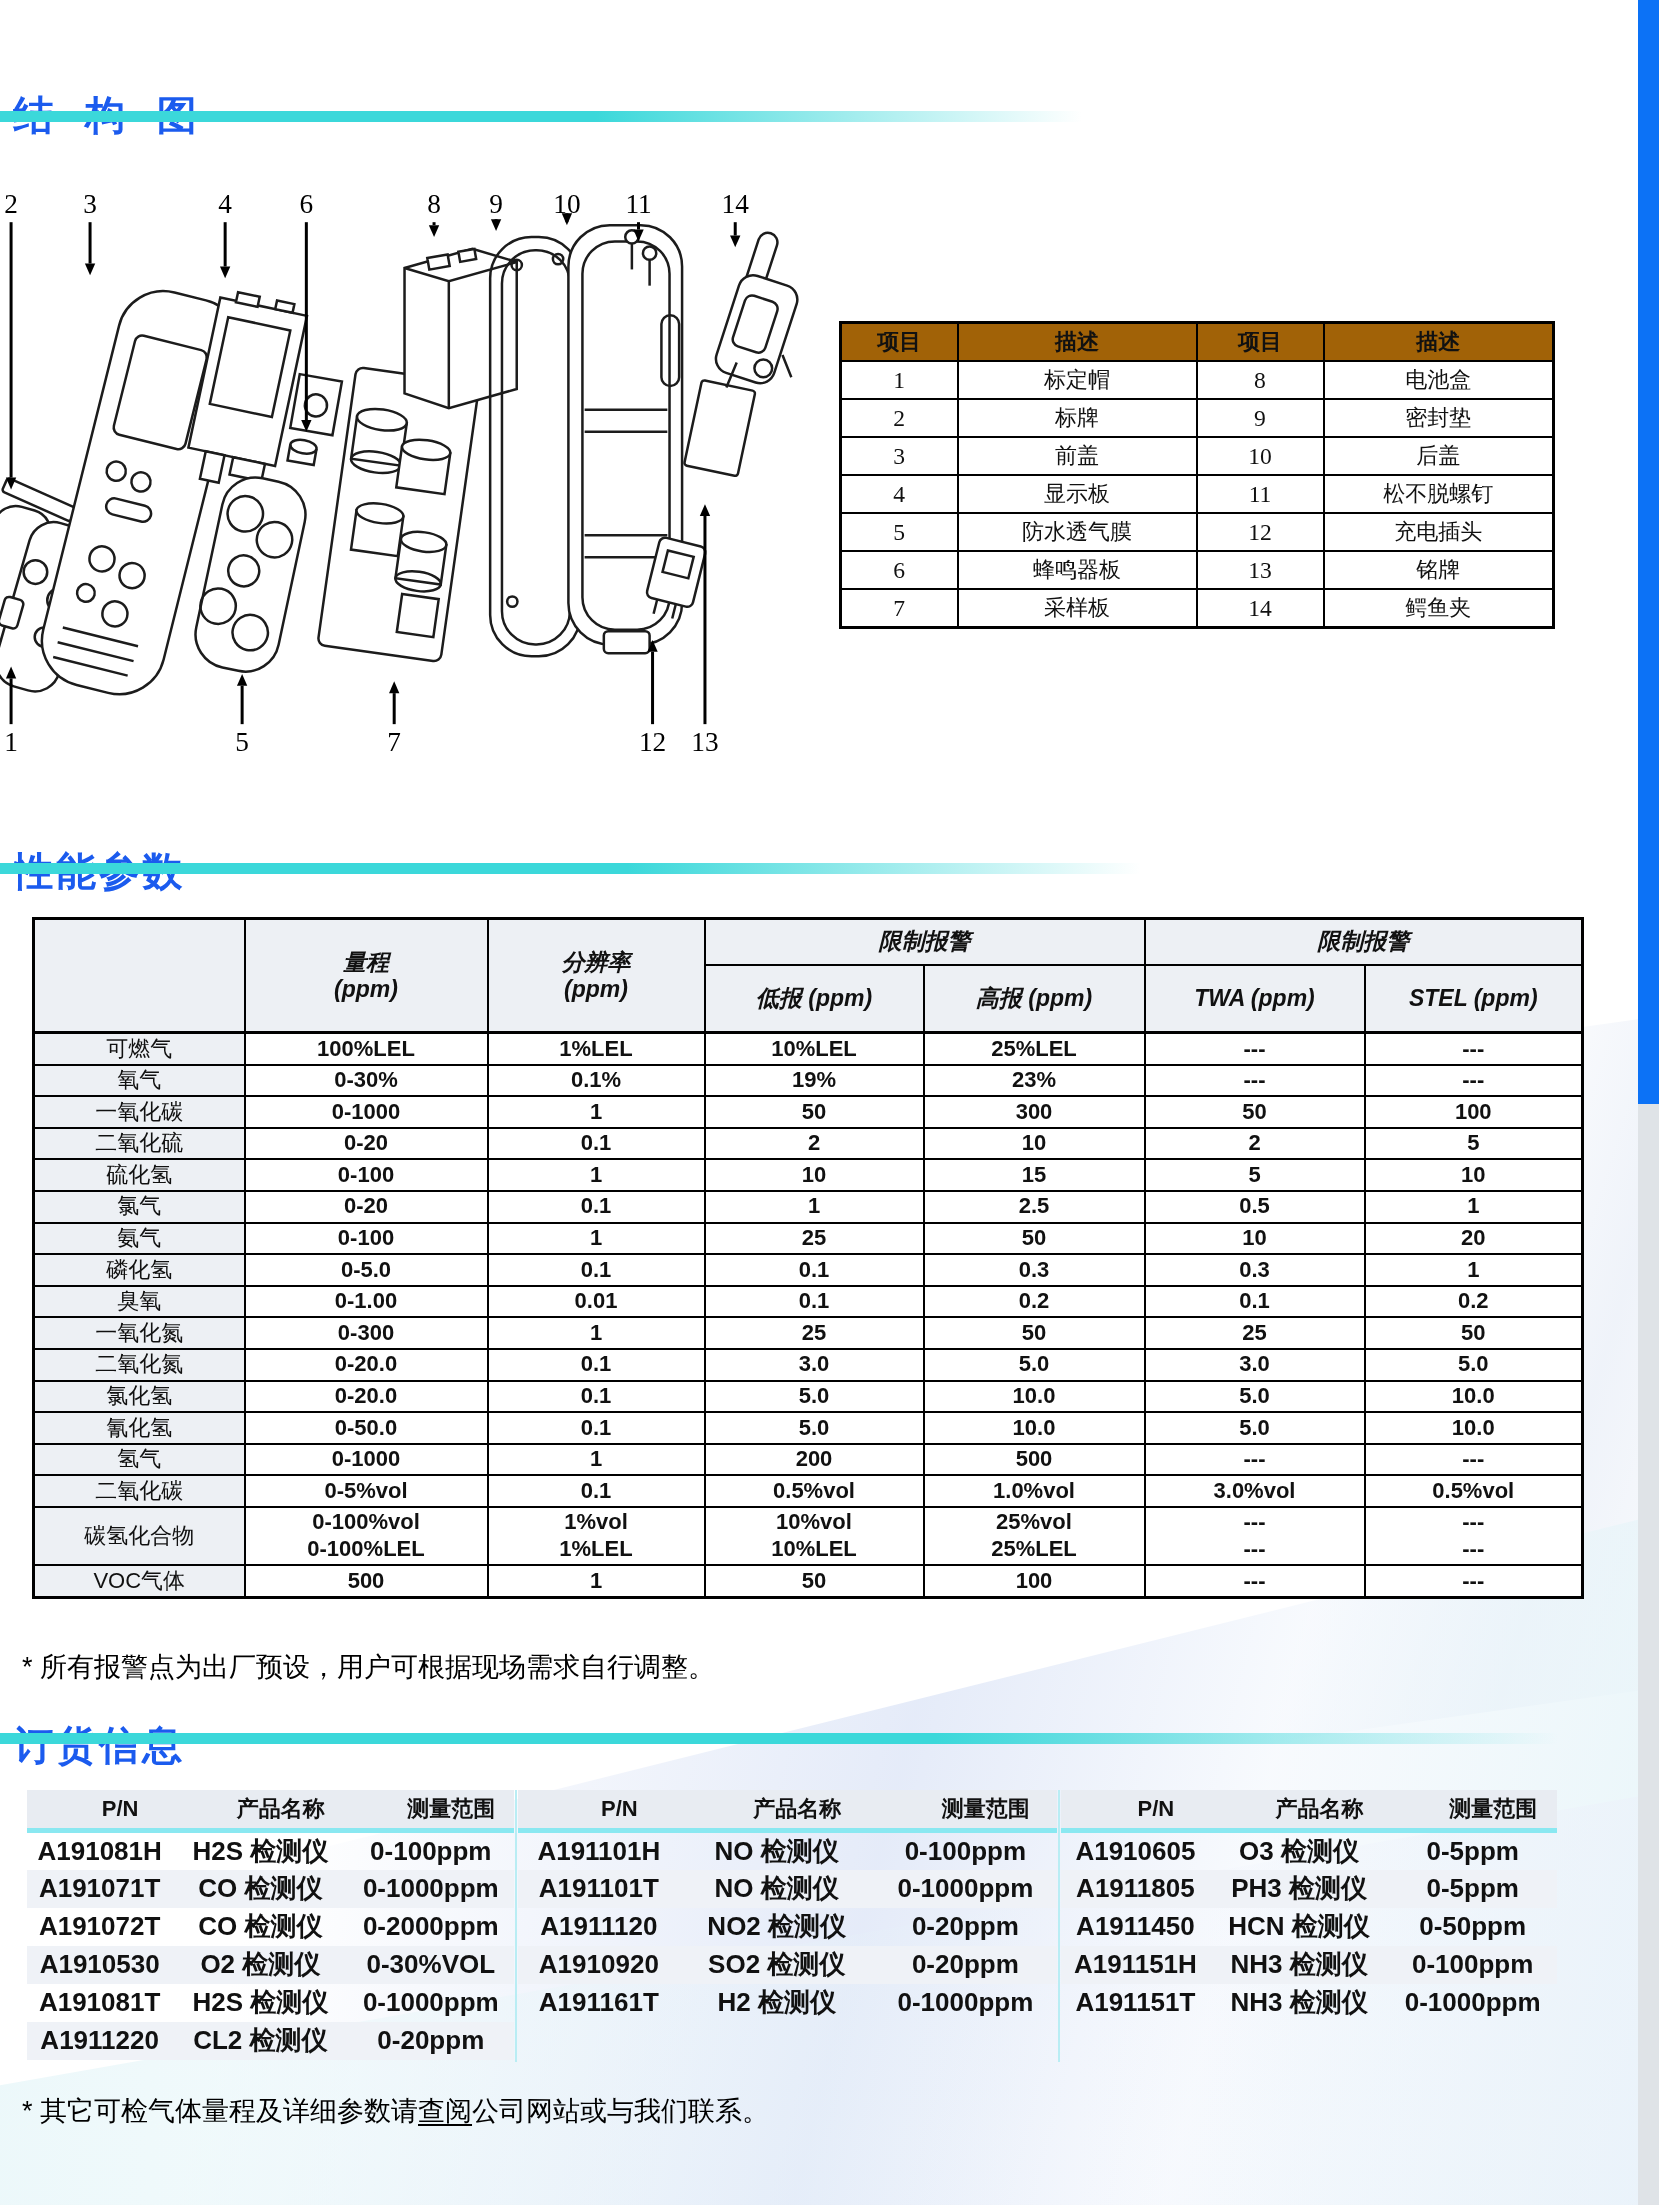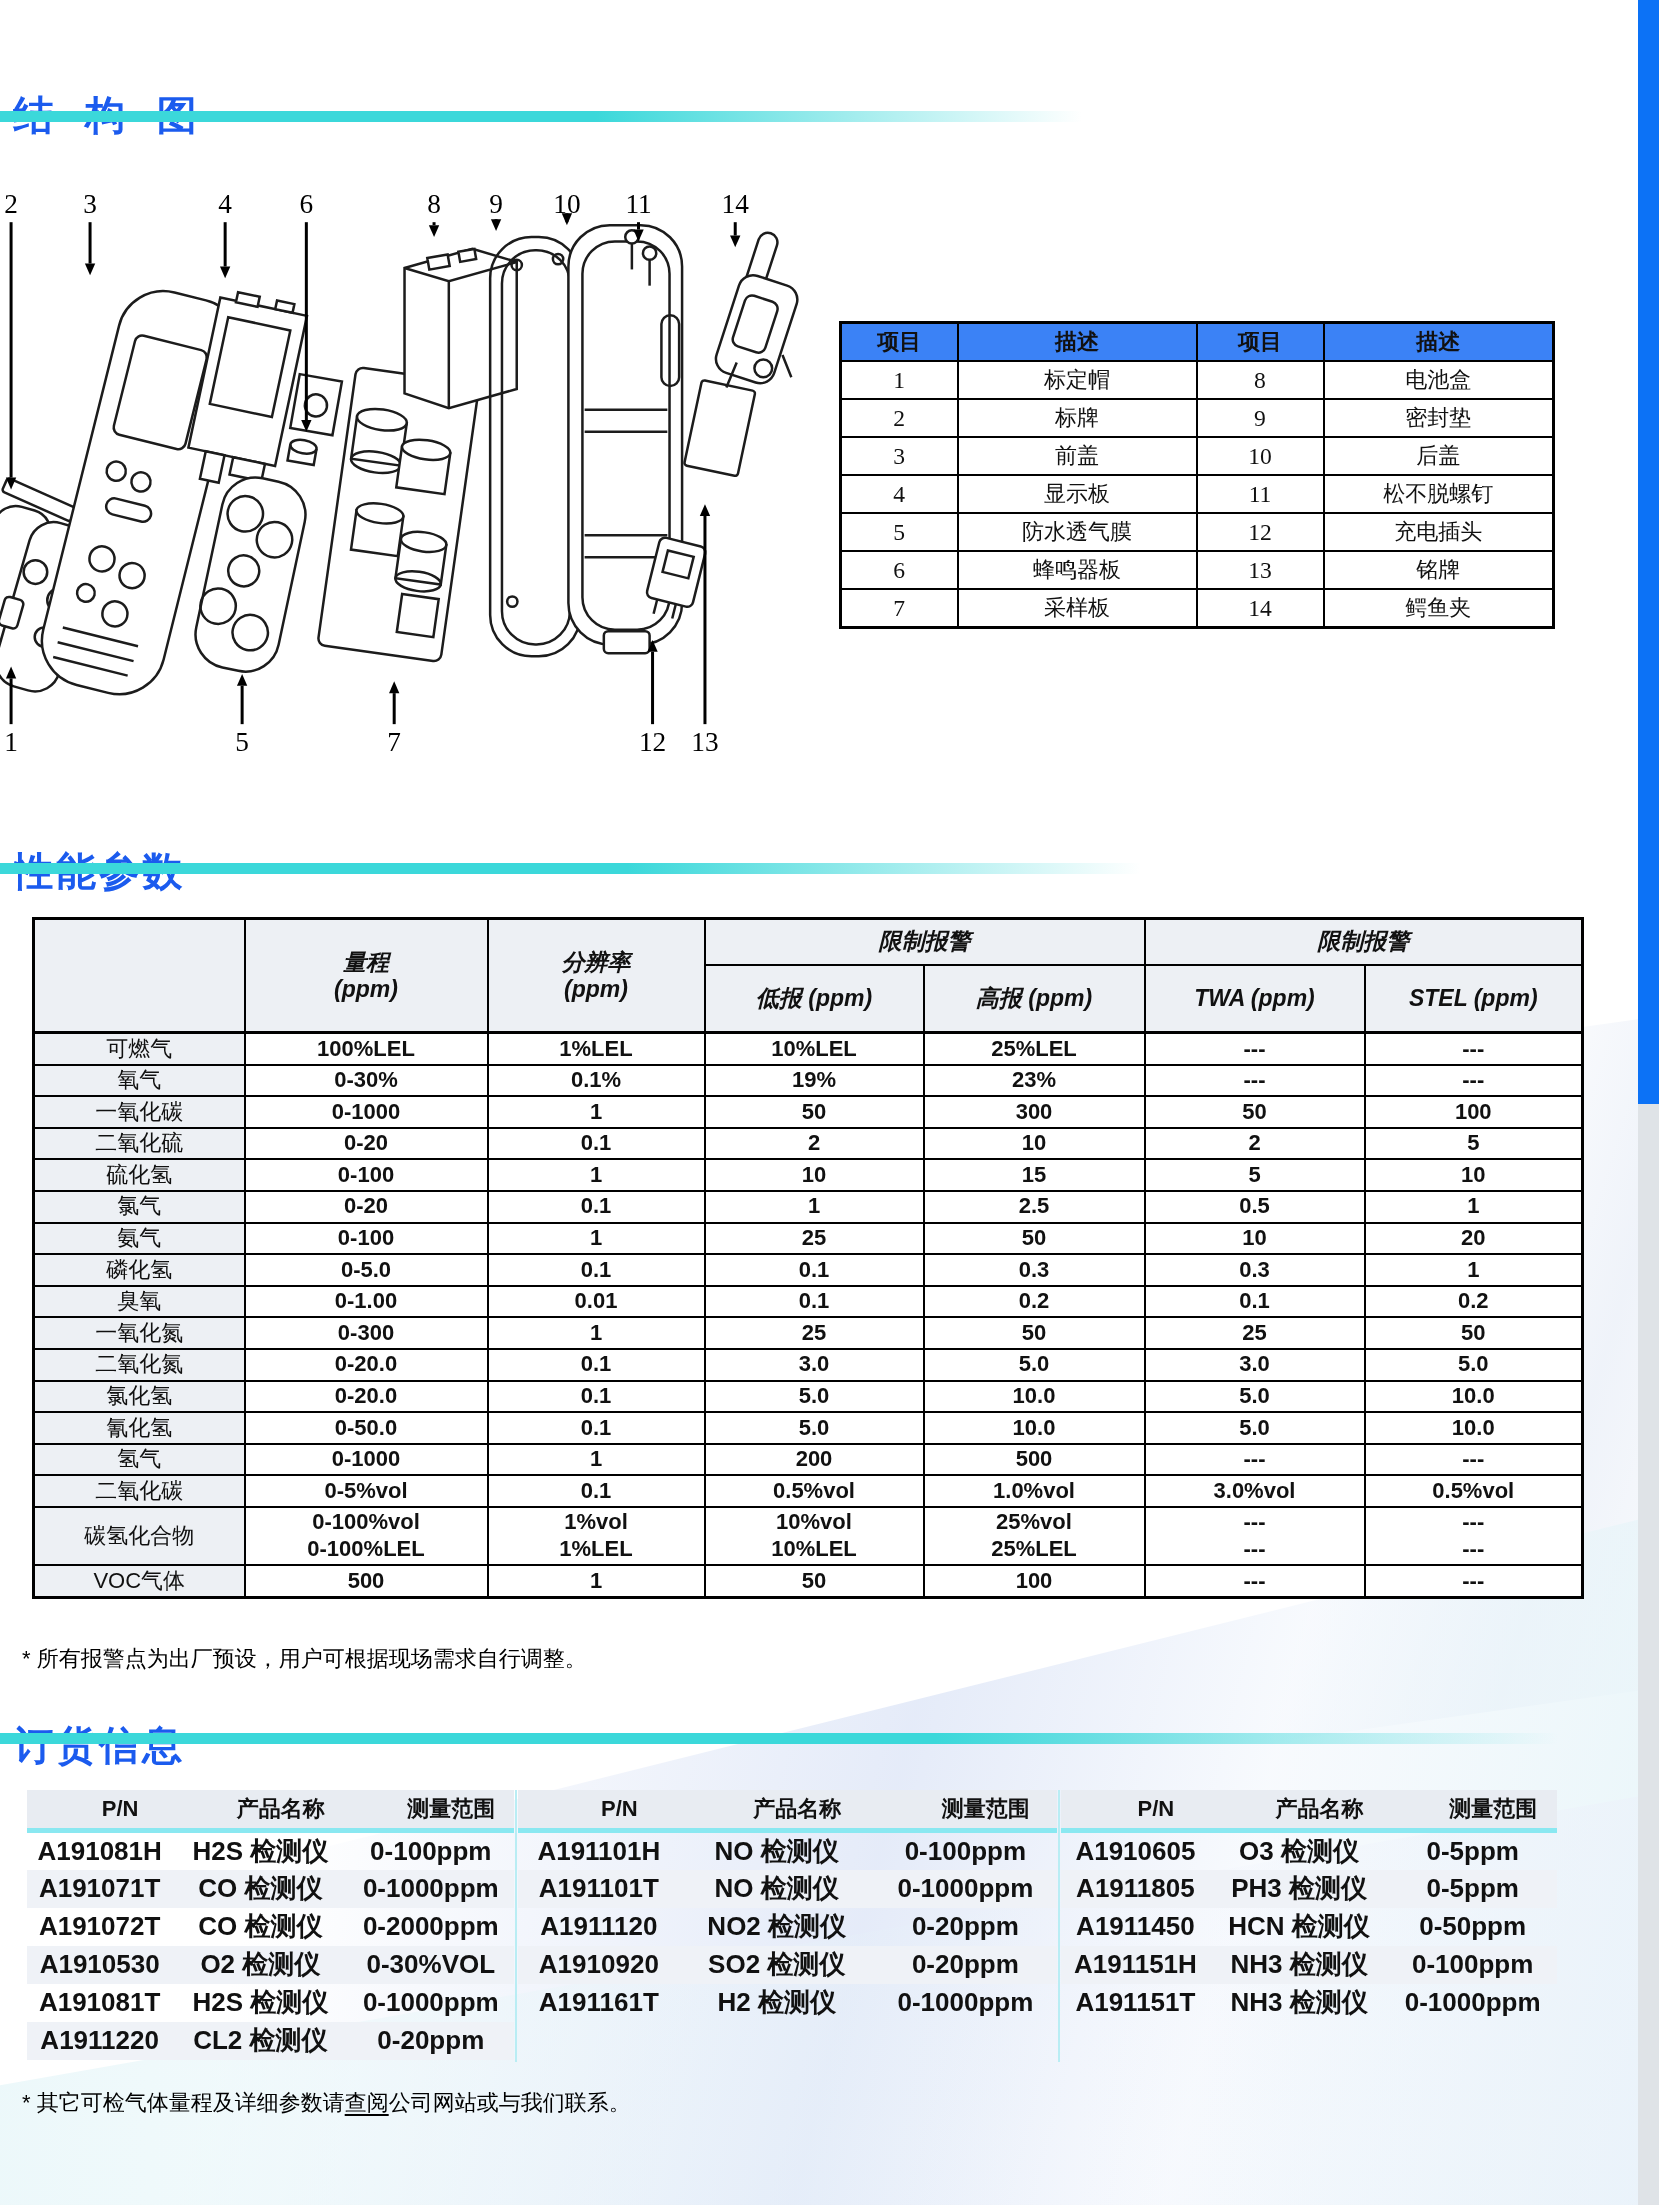--- a/index.html
+++ b/index.html
@@ -28,35 +28,35 @@
   .ptn{fill:none;stroke:#1c1c1c;stroke-width:2.5;}
   #leaders text{font:37px "Liberation Serif", serif;fill:#000;}
   #leaders line{stroke:#000;stroke-width:3;}
   #leaders polygon{fill:#000;}
   
   table{border-collapse:collapse;table-layout:fixed;}
   td,th{overflow:hidden;}
   
   .parts{position:absolute;left:839px;top:321px;width:713px;z-index:2;background:#fff;}
   .parts th,.parts td{border:2.2px solid #000;text-align:center;vertical-align:middle;font-size:22px;padding:3px;}
-  .parts thead th{background:#3b82f6;height:38px;font-weight:600;}
+  .parts thead th{background:#a16207;height:38px;font-weight:600;}
   .parts tbody tr{height:38px;}
   .parts td.num{font-family:"Liberation Serif", serif;font-size:23.6px;}
   .parts{border:3px solid #000;}
   
   .perf{position:absolute;left:32px;top:917px;width:1549px;z-index:2;background:#fff;border:3.7px solid #000;}
   .perf th,.perf td{border:2.2px solid #000;text-align:center;vertical-align:middle;white-space:pre-line;}
   .perf thead th{background:#edf0f4;font-size:23px;font-weight:600;line-height:26.6px;}
   .perf thead tr:first-child{height:46px;}
   .perf thead tr:last-child{height:68px;}
   .perf thead{border-bottom:3.7px solid #000;font-style:italic;}
   .perf tbody td{font-size:22px;font-weight:600;line-height:26.6px;padding:1.5px 3px;height:31px;}
   .perf tbody td:first-child{background:#edf0f4;font-weight:500;}
   
-  .footnote{position:absolute;left:22px;font-size:22px;z-index:2;color:#000;}
+  .footnote{position:absolute;left:22px;font-size:27px;z-index:2;color:#000;}
   .footnote a{color:#000;text-decoration:underline;text-underline-offset:4.4px;cursor:pointer;}
   
   .order{position:absolute;top:1790px;z-index:2;}
   .order th{background:#e8ecf2;height:40px;font-size:22px;font-weight:600;text-align:center;border-bottom:5.2px solid #8ae8f1;padding-left:42px;}
   .order td{height:38px;font-size:26px;font-weight:600;text-align:center;}
   .order tbody tr:nth-child(even){background:#eff2f7;}
   .order-div{position:absolute;top:1790px;width:2.2px;height:272px;background:#b9edf4;z-index:2;}
 </style>
 </head>
 <body>

